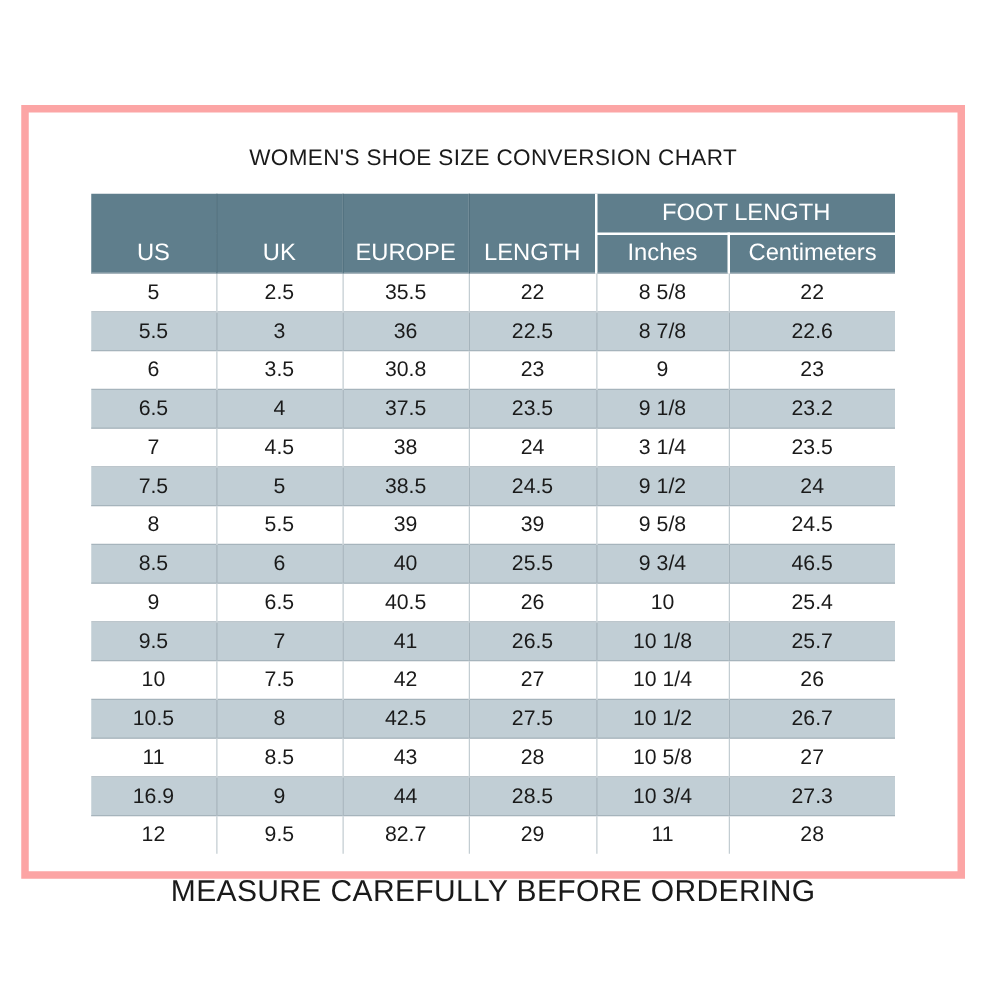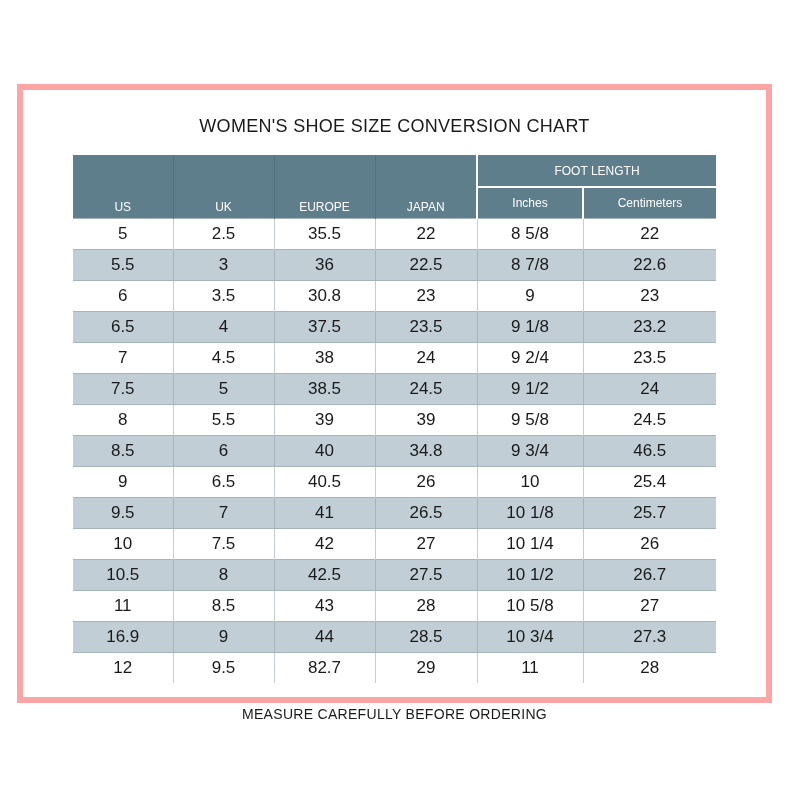--- a/index.html
+++ b/index.html
@@ -38,21 +38,21 @@
     border-collapse: collapse;
     table-layout: fixed;
     width: 643px;
     font-size: 17px;
     color: #1a1a1a;
   }
   thead th {
     background: #5f7e8c;
     color: #ffffff;
     font-weight: normal;
-    font-size: 12px;
+    font-size: 19px;
     text-align: center;
   }
   th.main {
     vertical-align: bottom;
     padding-bottom: 4px;
     height: 58px;
     border-right: 1px solid #52707e;
     text-align: center;
   }
   th.main:first-child { border-left: none; }
@@ -77,21 +77,21 @@
     vertical-align: middle;
     border-top: 1px solid #a6b4bc;
     border-left: 1px solid #c3cdd2;
     background: #ffffff;
   }
   tbody td:first-child { border-left: none; }
   tbody tr.alt td { background: #c1ced5; border-left-color: #a6b4bc; }
   .footer {
     margin-top: 20px;
     text-align: center;
-    font-size: 14px;
+    font-size: 24px;
     line-height: 22px;
     color: #1a1a1a;
     letter-spacing: 0.3px;
   }
 </style>
 </head>
 <body>
 
 <div class="canvas">
   <div class="frame">
@@ -104,21 +104,21 @@
         <col style="width:101px">
         <col style="width:102px">
         <col style="width:106px">
         <col style="width:133px">
       </colgroup>
       <thead>
         <tr>
           <th class="main" rowspan="2">US</th>
           <th class="main" rowspan="2">UK</th>
           <th class="main" rowspan="2">EUROPE</th>
-          <th class="main" rowspan="2">JAPAN</th>
+          <th class="main" rowspan="2">LENGTH</th>
           <th class="group" colspan="2">FOOT LENGTH</th>
         </tr>
         <tr>
           <th class="sub sub-inches">Inches</th>
           <th class="sub">Centimeters</th>
         </tr>
       </thead>
       <tbody id="table-body">
           <tr>
             <td>5</td>
@@ -150,21 +150,21 @@
             <td>37.5</td>
             <td>23.5</td>
             <td>9 1/8</td>
             <td>23.2</td>
           </tr>
           <tr>
             <td>7</td>
             <td>4.5</td>
             <td>38</td>
             <td>24</td>
-            <td>9 2/4</td>
+            <td>3 1/4</td>
             <td>23.5</td>
           </tr>
           <tr class="alt">
             <td>7.5</td>
             <td>5</td>
             <td>38.5</td>
             <td>24.5</td>
             <td>9 1/2</td>
             <td>24</td>
           </tr>
@@ -173,21 +173,21 @@
             <td>5.5</td>
             <td>39</td>
             <td>39</td>
             <td>9 5/8</td>
             <td>24.5</td>
           </tr>
           <tr class="alt">
             <td>8.5</td>
             <td>6</td>
             <td>40</td>
-            <td>34.8</td>
+            <td>25.5</td>
             <td>9 3/4</td>
             <td>46.5</td>
           </tr>
           <tr>
             <td>9</td>
             <td>6.5</td>
             <td>40.5</td>
             <td>26</td>
             <td>10</td>
             <td>25.4</td>

